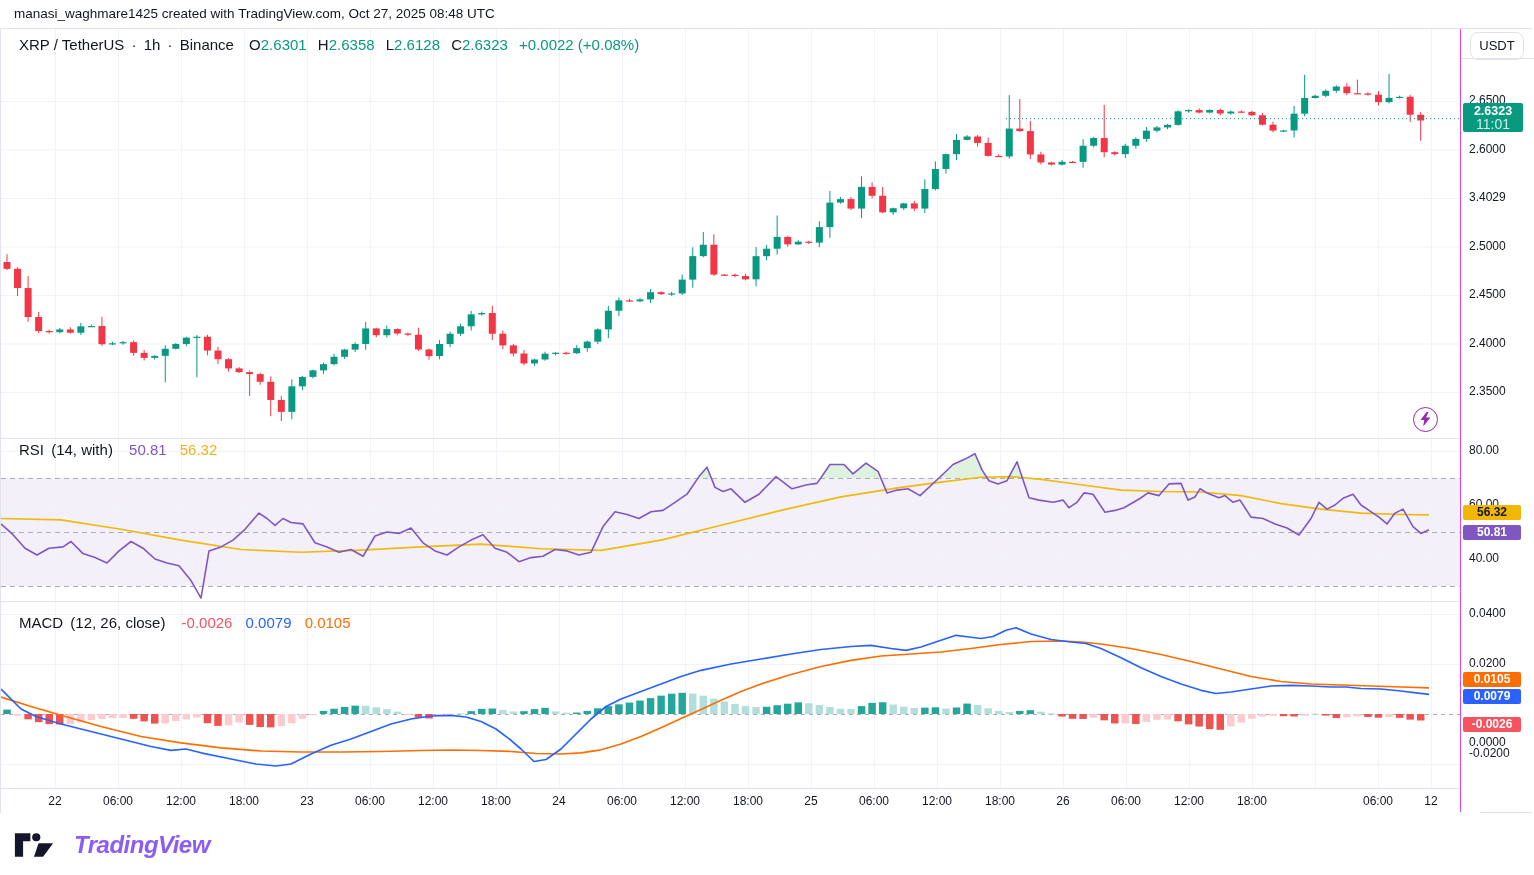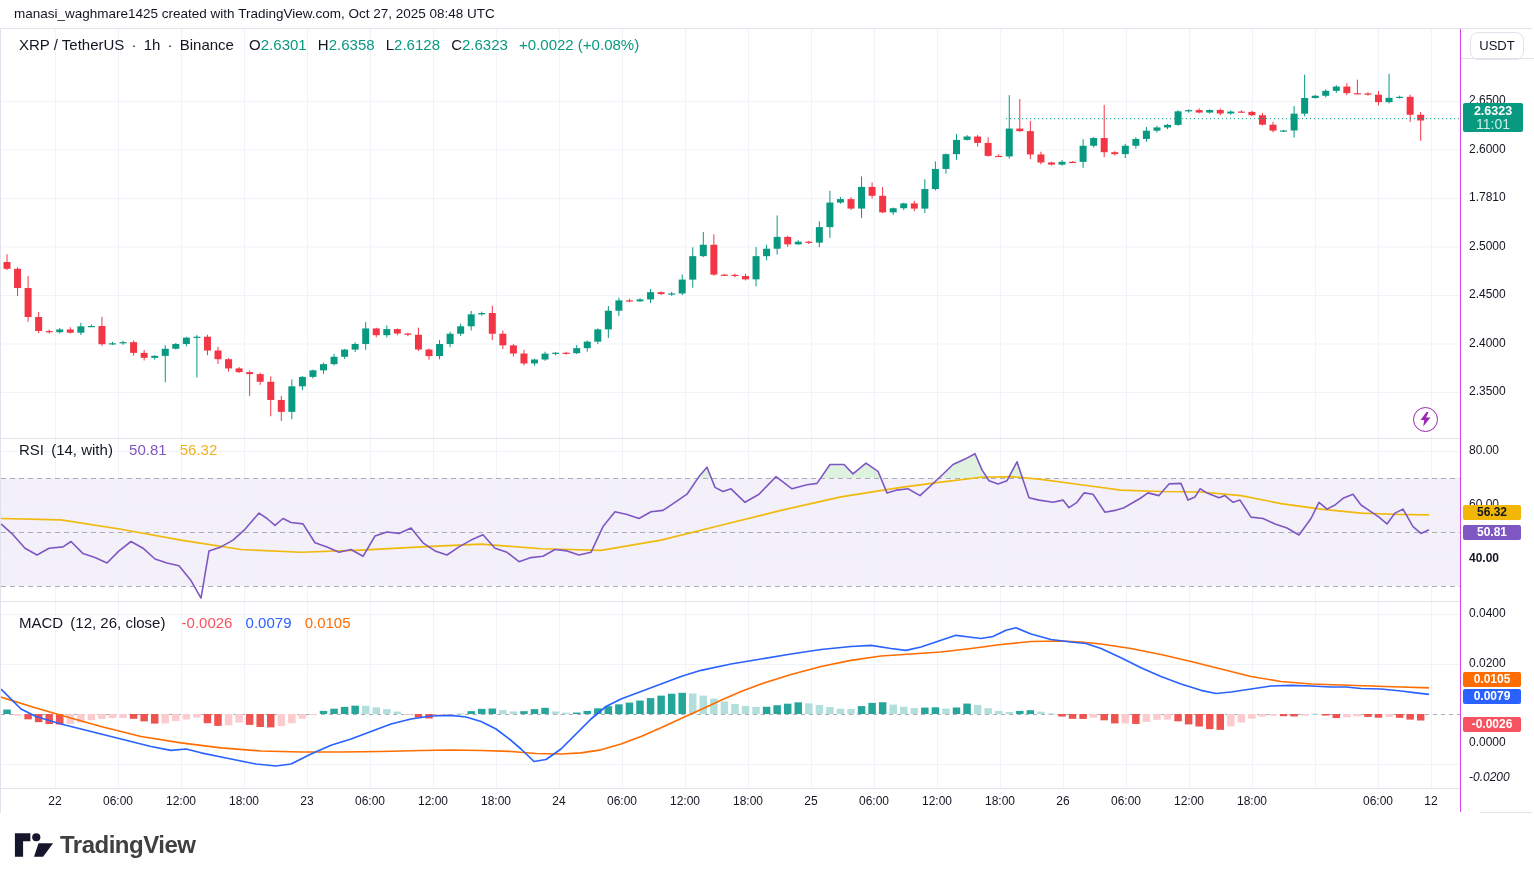--- a/index.html
+++ b/index.html
@@ -24,21 +24,21 @@
   .axis-hdr-sep{position:absolute;left:0;top:29px;width:73px;border-top:1px solid #e0e3eb;}
   .legend{position:absolute;font-size:15px;color:#131722;white-space:nowrap;z-index:5;}
   .legend span{margin-right:3px;}
   .sym{font-weight:500;margin-right:8px !important;}
   .timeaxis{position:absolute;left:0;top:759px;width:1459px;height:25px;background:#fff;border-top:1px solid #e0e3eb;padding-left:20px;}
   .tlab{position:absolute;top:5px;transform:translateX(-50%);font-size:12px;color:#131722;}
   .tday{font-weight:500;}
   .tnow{font-weight:700;}
   .footer{position:absolute;left:0;top:813px;width:100%;height:62px;background:#fff;}
   .logo{position:absolute;left:14px;top:18px;display:flex;align-items:center;}
-  .logo-text{font-size:24px;font-weight:700;color:#404040;letter-spacing:-0.5px;margin-left:6px;}
+  .logo-text{font-size:24px;font-weight:700;color:#8b5cf6;letter-spacing:-0.5px;margin-left:20px;font-style:italic;}
   .bolt-btn{position:absolute;left:1412px;top:378px;width:25px;height:25px;border:1.6px solid #9c27b0;
     border-radius:50%;box-sizing:border-box;display:flex;align-items:center;justify-content:center;background:#fff;z-index:6;}
 </style>
 </head>
 <body>
 
 <div id="stage">
 
   <div class="attr-bar">
     <div class="attr-text">manasi_waghmare1425 created with TradingView.com, Oct 27, 2025 08:48 UTC</div>
@@ -621,32 +621,32 @@
         <span class="tlab tnow" style="left: 1314px; margin-top: 41px;">27</span>
         <span class="tlab" style="left: 1377px;">06:00</span>
         <span class="tlab" style="left: 1430px;">12</span>
       </div>
 
     <div class="axis-col" id="axiscol">
       <div class="usdt-btn">USDT</div>
       <div class="axis-hdr-sep"></div>
     <div class="axis-label" style="top: 64px;">2.6500</div>
         <div class="axis-label" style="top: 112.5px;">2.6000</div>
-        <div class="axis-label" style="top: 161px;">1.7810</div>
+        <div class="axis-label" style="top: 161px;">3.4029</div>
         <div class="axis-label" style="top: 209.5px;">2.5000</div>
         <div class="axis-label" style="top: 258px;">2.4500</div>
         <div class="axis-label" style="top: 306.5px;">2.4000</div>
         <div class="axis-label" style="top: 355px;">2.3500</div>
         <div class="axis-label" style="top: 414px;">80.00</div>
         <div class="axis-label" style="top: 468px;">60.00</div>
-        <div class="axis-label" style="top: 522px; font-weight: bold;">40.00</div>
+        <div class="axis-label" style="top: 522px;">40.00</div>
         <div class="axis-label" style="top: 577px;">0.0400</div>
         <div class="axis-label" style="top: 627px;">0.0200</div>
         <div class="axis-label" style="top: 677px; margin-top: 29px;">0.0000</div>
-        <div class="axis-label" style="top: 741px; font-style: italic;">-0.0200</div>
+        <div class="axis-label" style="top: 717px;">-0.0200</div>
         <div class="badge" style="top: 476.436px; background: rgb(242, 183, 5); color: rgb(19, 23, 34);">56.32</div>
         <div class="badge" style="top: 496.313px; background: rgb(126, 87, 194); color: rgb(255, 255, 255);">50.81</div>
         <div class="badge" style="top: 643.25px; background: rgb(255, 109, 0); color: rgb(255, 255, 255);">0.0105</div>
         <div class="badge" style="top: 659.75px; background: rgb(41, 98, 255); color: rgb(255, 255, 255);">0.0079</div>
         <div class="badge" style="top: 688px; background: rgb(247, 82, 95); color: rgb(255, 255, 255);">-0.0026</div>
         <div class="price-badge" style="top: 74.169px;">
           <div class="p">2.6323</div>
           <div class="t">11:01</div>
         </div>
       </div>

